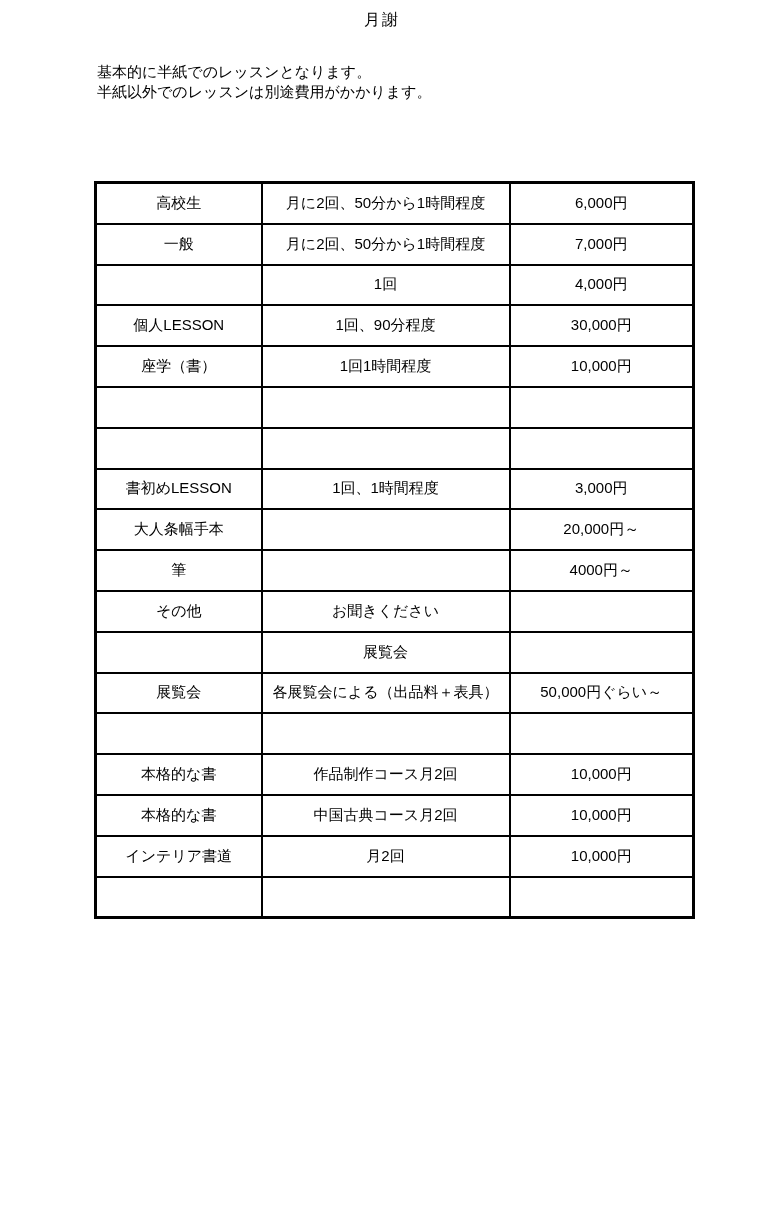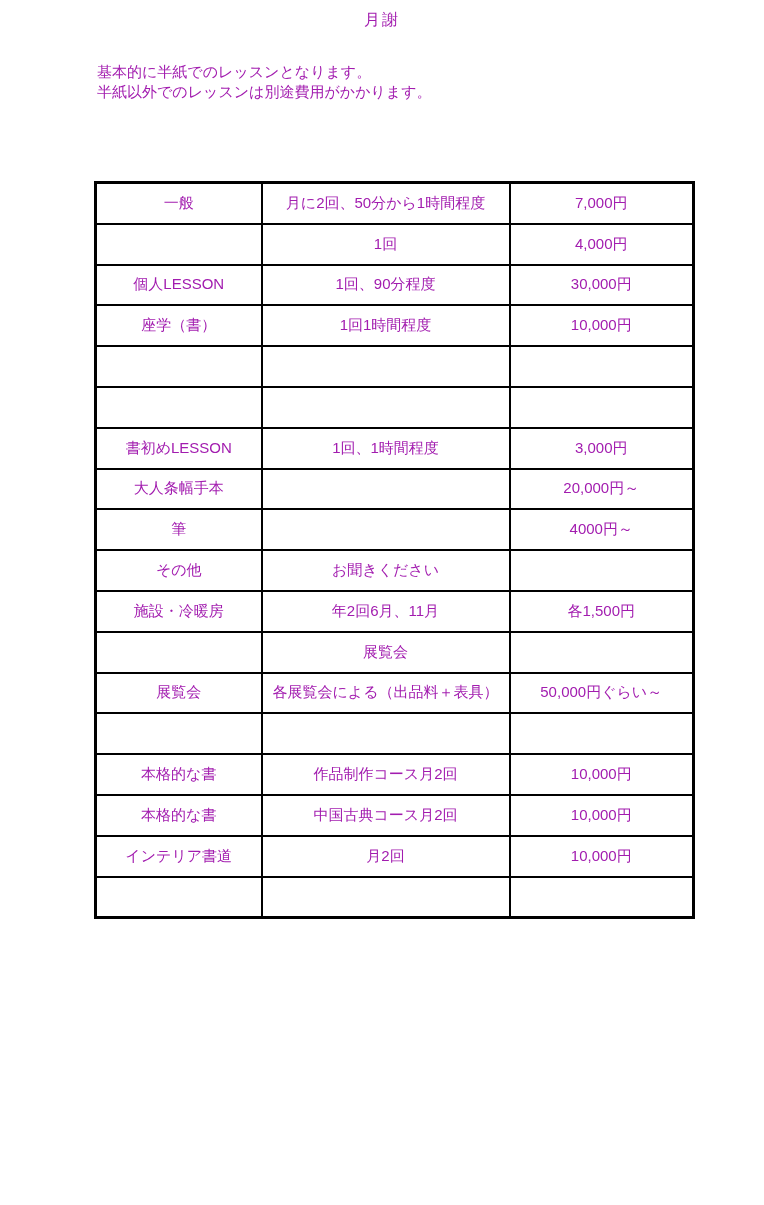--- a/index.html
+++ b/index.html
@@ -6,21 +6,21 @@
     margin: 0;
     padding: 0;
     background: #ffffff;
   }
   .page {
     position: relative;
     width: 764px;
     height: 1205px;
     background: #ffffff;
     font-family: "Liberation Sans", "DejaVu Sans", sans-serif;
-    color: #a21caf;
+    color: #000000;
   }
   .doc-title {
     position: absolute;
     top: 10px;
     left: 0;
     width: 100%;
     text-align: center;
     font-size: 16px;
     font-weight: 500;
     letter-spacing: 2px;
@@ -68,20 +68,25 @@
   </div>
 
   <table class="fee-table">
     <colgroup>
       <col class="c1">
       <col class="c2">
       <col class="c3">
     </colgroup>
     <tbody>
         <tr>
+          <td>高校生</td>
+          <td>月に2回、50分から1時間程度</td>
+          <td>6,000円</td>
+        </tr>
+        <tr>
           <td>一般</td>
           <td>月に2回、50分から1時間程度</td>
           <td>7,000円</td>
         </tr>
         <tr>
           <td></td>
           <td>1回</td>
           <td>4,000円</td>
         </tr>
         <tr>
@@ -118,25 +123,20 @@
           <td>筆</td>
           <td></td>
           <td>4000円～</td>
         </tr>
         <tr>
           <td>その他</td>
           <td>お聞きください</td>
           <td></td>
         </tr>
         <tr>
-          <td>施設・冷暖房</td>
-          <td>年2回6月、11月</td>
-          <td>各1,500円</td>
-        </tr>
-        <tr>
           <td></td>
           <td>展覧会</td>
           <td></td>
         </tr>
         <tr>
           <td>展覧会</td>
           <td>各展覧会による（出品料＋表具）</td>
           <td>50,000円ぐらい～</td>
         </tr>
         <tr>

